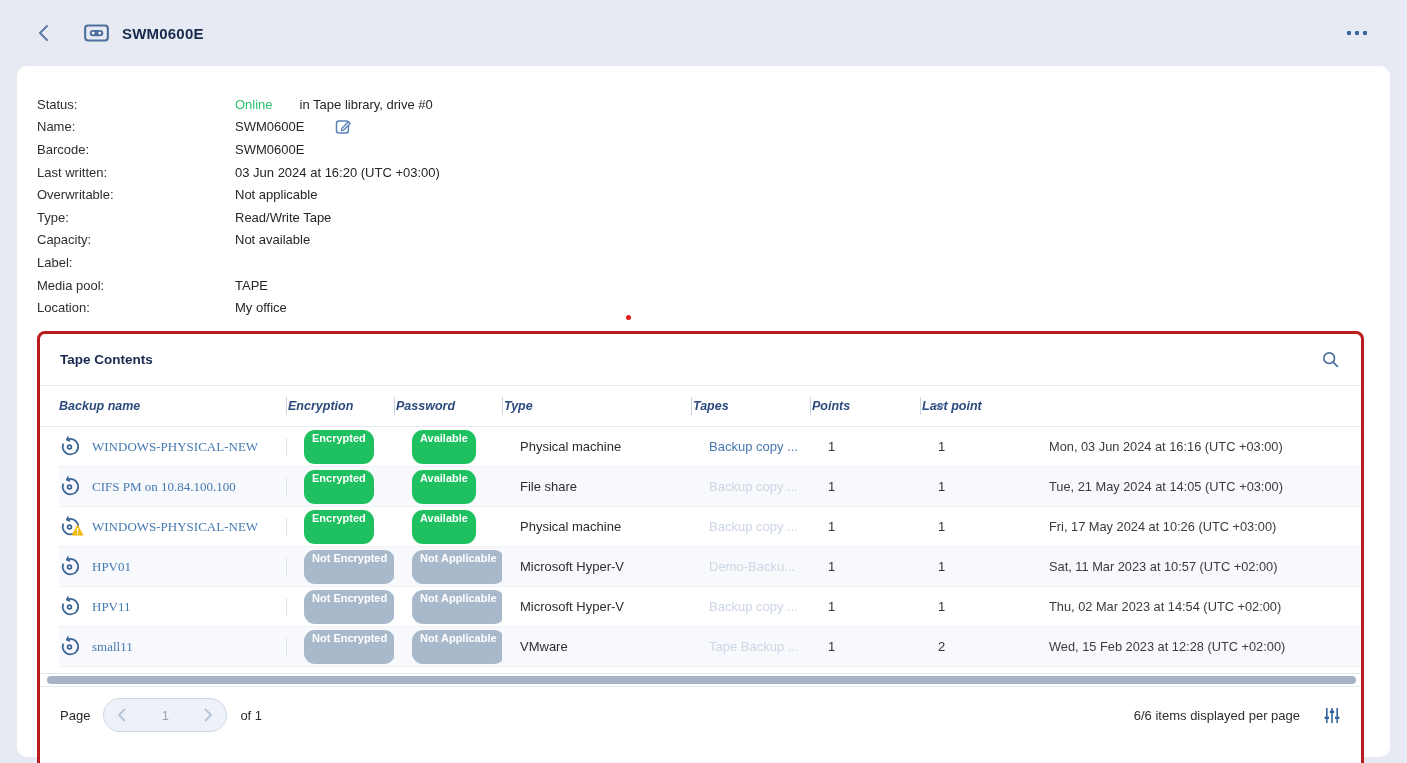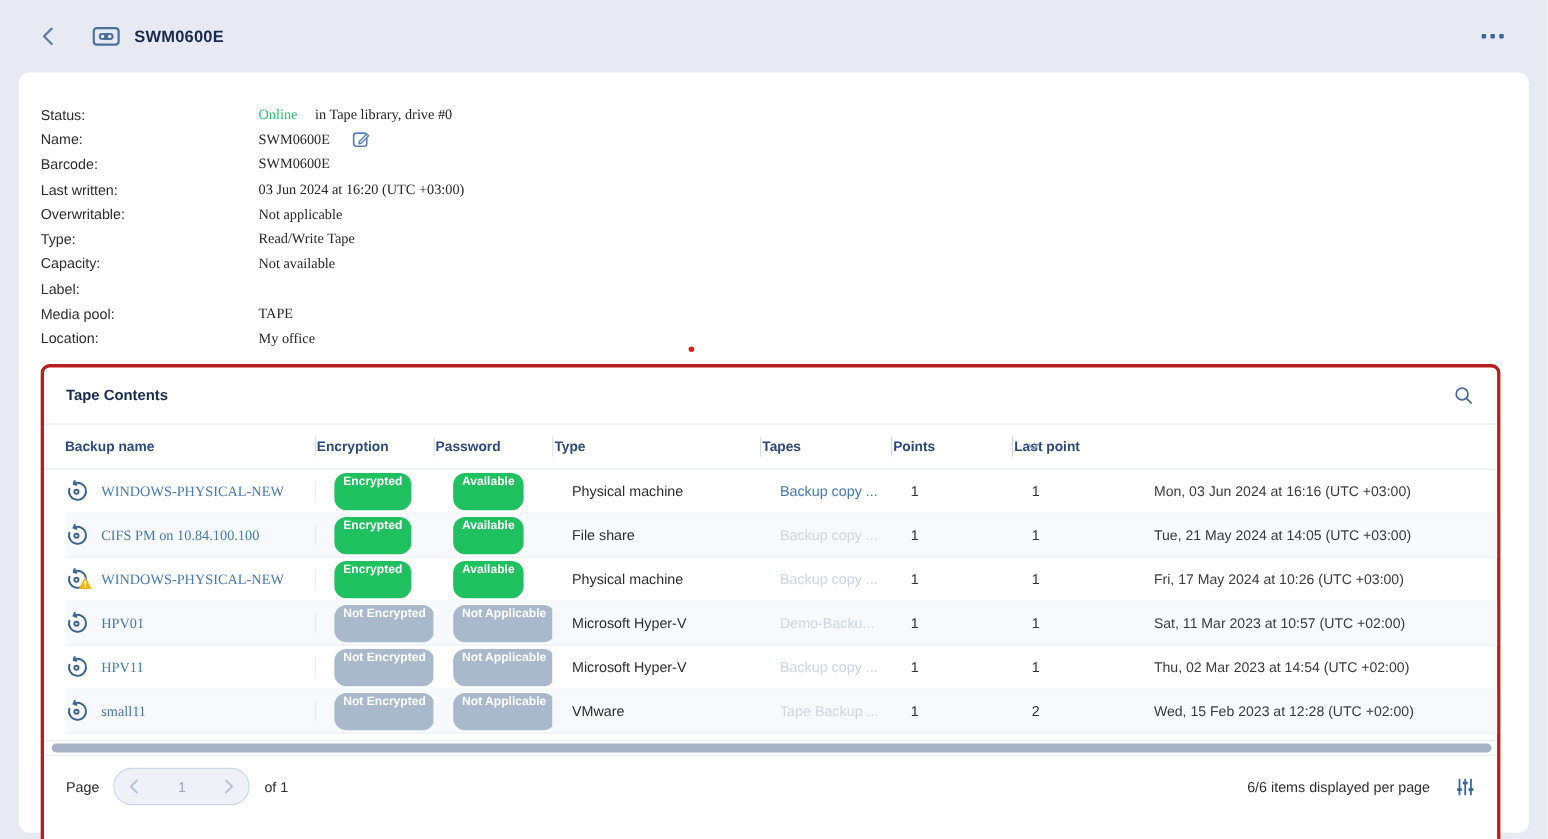--- a/index.html
+++ b/index.html
@@ -19,39 +19,39 @@
   .more-btn { margin-left:auto; display:flex; gap:4px; cursor:pointer; padding:6px 2px; }
   .more-btn i { width:4px; height:4px; border-radius:1px; background:var(--accent); display:block; }
 
   
   .card { position:relative; margin:0 17px; height:691px; background:#fff; border-radius:10px; }
 
   
   .info { padding:27px 0 0 20px; }
   .info-row { display:flex; align-items:center; height:22.6px; }
   .info-label { width:198px; color:#2e2e2e; }
-  .info-value { display:flex; align-items:center; gap:12px; color:#262626;font-family:Liberation Serif, serif; }
+  .info-value { display:flex; align-items:center; gap:23px; color:#262626; }
   .status-part { color:var(--status-green); margin-right:4px; }
   .edit-ic { color:#5a82b8; display:none; align-items:center; margin-left:8px; cursor:pointer; }
   .red-dot { position:absolute; left:609px; top:249px; width:5px; height:5px; border-radius:50%; background:#e01b1b; }
 
   
   .panel { position:absolute; left:20px; right:26px; top:265px; height:522px;
            border:3px solid #b91c1c; border-radius:8px; background:#fff; }
   .panel-header { height:52px; display:flex; align-items:center; padding:0 21px 0 20px;
                   border-bottom:1px solid #e6eaf1; }
   .panel-title { font-size:13.5px; font-weight:bold; color:#17294d; }
   .search-btn { margin-left:auto; color:#4a6d9e; display:flex; cursor:pointer; }
 
   
   .cols { display:grid; grid-template-columns:227px 108px 108px 189px 119px 110px 111px minmax(0,1fr); align-items:center; }
   .cell { padding-left:18px; min-width:0; white-space:nowrap; overflow:hidden; }
   .cell:first-child { padding-left:0; display:flex; align-items:center; gap:12px; }
 
-  .thead { height:41px; padding-left:19px; border-bottom:1px solid #e6eaf1; }
+  .thead { height:41px; padding-left:19px; border-bottom:1px solid #e6eaf1;font-style:italic; }
   .thead .cell { position:relative; color:#2d4a7e; font-weight:bold; font-size:12.5px; height:100%; display:flex; align-items:center; padding-left:2px; }
   .thead .cell:first-child { padding-left:0; }
   .thead .cell + .cell::before { content:''; position:absolute; left:0; top:50%; transform:translateY(-50%);
                                  width:1px; height:18px; background:#ccd6e3; }
   .sort-ic { position:absolute; right:86px; color:#8ba3c2; display:flex; }
 
   .tbody { padding-left:19px; padding-bottom:6px; }
   .trow { height:40px; border-bottom:1px solid #eef1f6; cursor:pointer; }
   .trow:nth-child(even) { background:#f7f9fc; }
   .trow .cell:first-child { position:relative;font-family:Liberation Serif, serif; }

